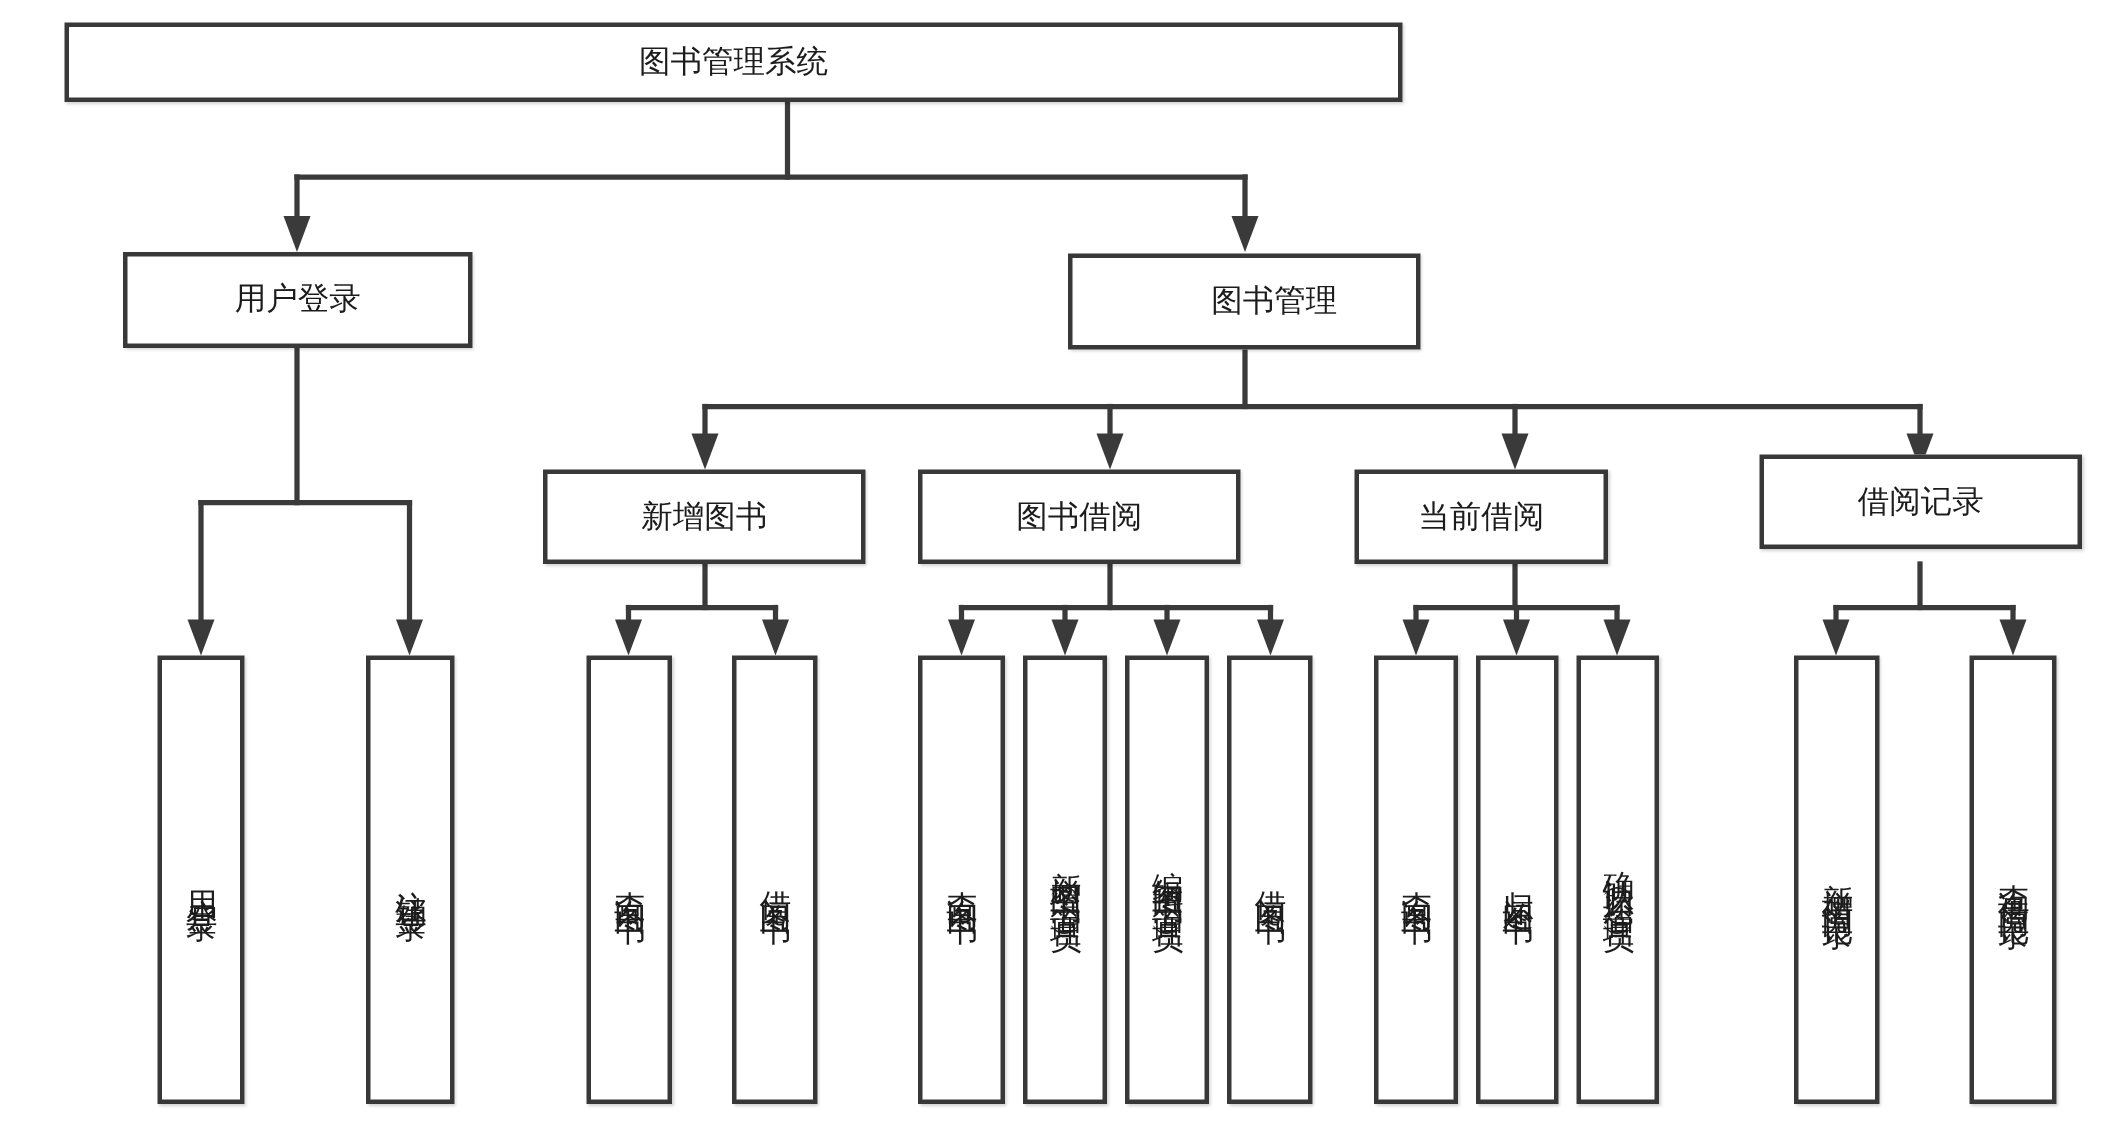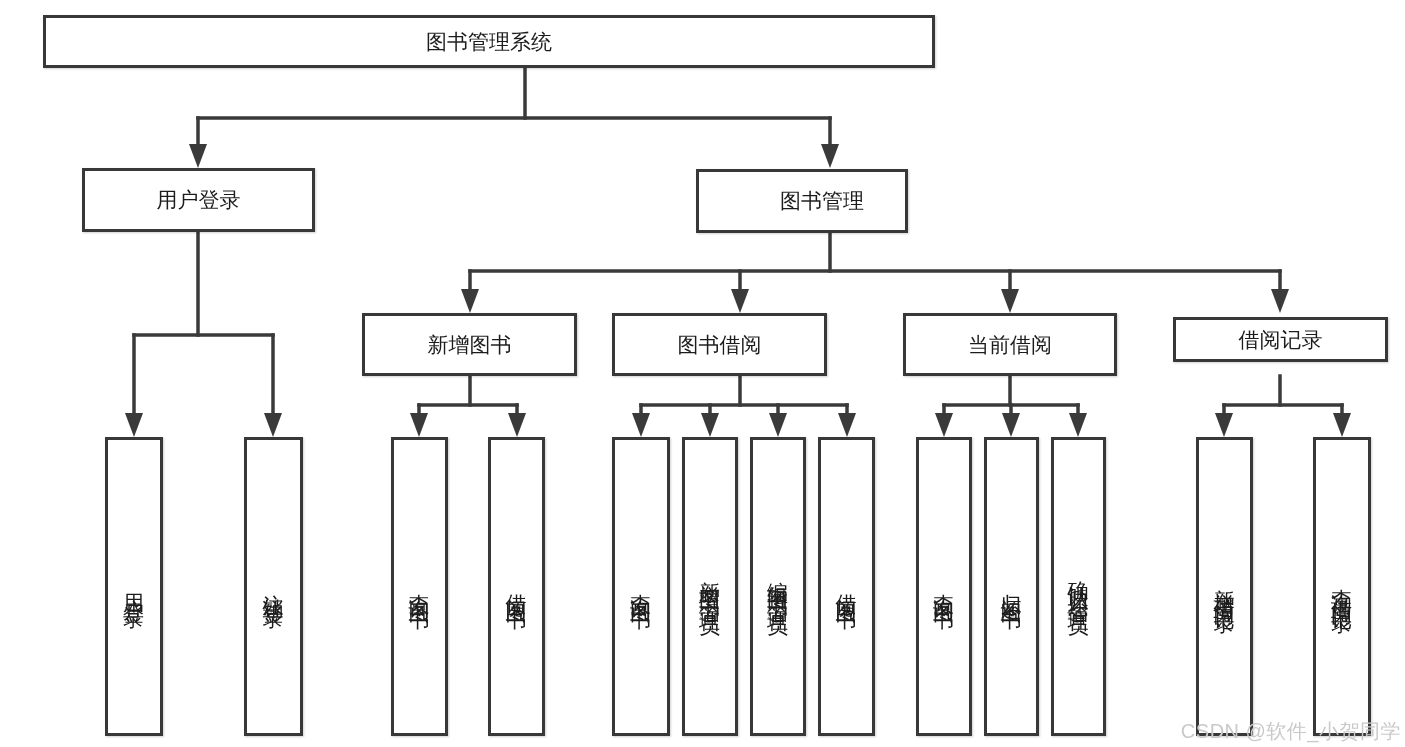--- a/index.html
+++ b/index.html
@@ -113,33 +113,33 @@
       <line x1="1342" y1="405" x2="1342" y2="417" stroke="#3a3a3a" stroke-width="3.5" stroke-linecap="square"></line>
       <polygon points="1333,413 1351,413 1342,437" fill="#3a3a3a"></polygon>
     </svg>
   <div id="nodes">
       <div class="node h" style="left: 20px; top: 15px; width: 892px; height: 53px; margin-left: 23px;">
         <span class="label">图书管理系统</span>
       </div>
       <div class="node h" style="left: 82px; top: 168px; width: 233px; height: 64px;">
         <span class="label">用户登录</span>
       </div>
-      <div class="node h" style="left: 696px; top: 169px; width: 212px; height: 64px; padding-left: 40px;">
+      <div class="node h" style="left: 712px; top: 169px; width: 235px; height: 64px; padding-left: 40px;">
         <span class="label">图书管理</span>
       </div>
       <div class="node h" style="left: 362px; top: 313px; width: 215px; height: 63px;">
         <span class="label">新增图书</span>
       </div>
       <div class="node h" style="left: 612px; top: 313px; width: 215px; height: 63px;">
         <span class="label">图书借阅</span>
       </div>
-      <div class="node h" style="left: 903px; top: 313px; width: 214px; height: 63px;">
+      <div class="node h" style="left: 903px; top: 313px; width: 169px; height: 63px;">
         <span class="label">当前借阅</span>
       </div>
-      <div class="node h" style="left: 1173px; top: 317px; width: 215px; height: 45px;">
+      <div class="node h" style="left: 1173px; top: 303px; width: 215px; height: 63px;">
         <span class="label">借阅记录</span>
       </div>
       <div class="node v" style="left: 105px; top: 437px; width: 58px; height: 299px;">
         <span class="label">用户登录</span>
       </div>
       <div class="node v" style="left: 244px; top: 437px; width: 59px; height: 299px;">
         <span class="label">注销登录</span>
       </div>
       <div class="node v" style="left: 391px; top: 437px; width: 57px; height: 299px;">
         <span class="label">查询图书</span>
@@ -168,14 +168,13 @@
       <div class="node v" style="left: 1051px; top: 437px; width: 55px; height: 299px;">
         <span class="label">确认归还（管理员）</span>
       </div>
       <div class="node v" style="left: 1196px; top: 437px; width: 57px; height: 299px;">
         <span class="label">新增借阅记录</span>
       </div>
       <div class="node v" style="left: 1313px; top: 437px; width: 58px; height: 299px;">
         <span class="label">查询借阅记录</span>
       </div>
     </div>
-  <div class="watermark">CSDN @软件_小贺同学</div>
 </div>
 
 </body></html>

